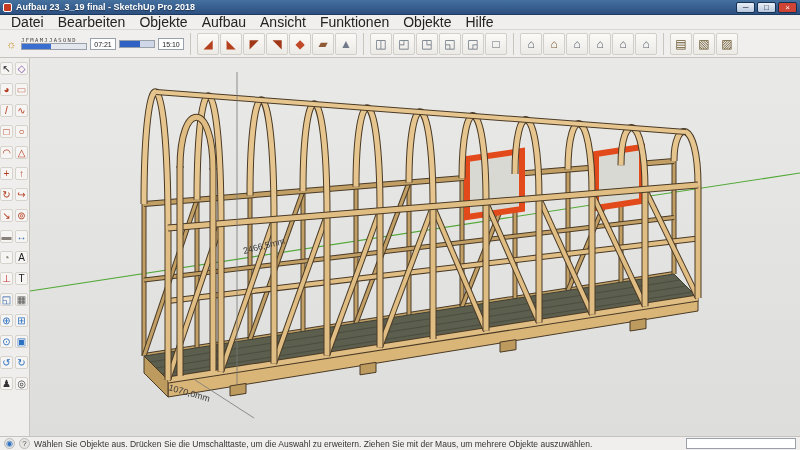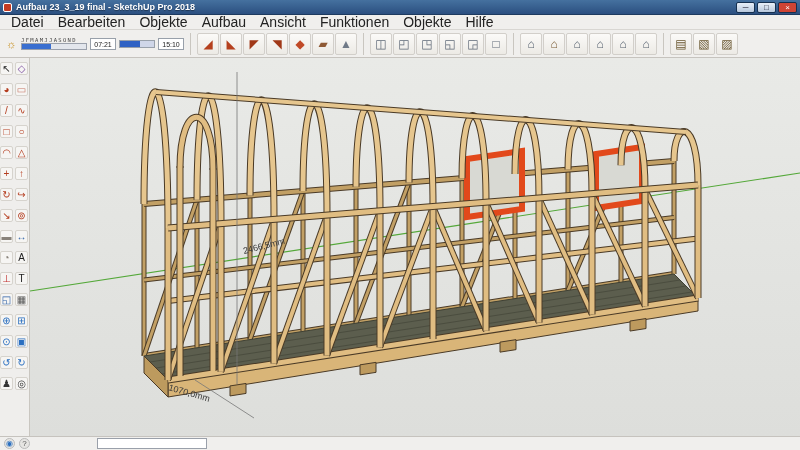--- a/index.html
+++ b/index.html
@@ -423,17 +423,18 @@
           <text class="dim" transform="translate(214,196) rotate(-14)">2466,5mm</text>
           <text class="dim" transform="translate(138,332) rotate(16)">1070,0mm</text>
         </g>
       </svg>
     </div>
   </div>
 
   <div class="statusbar">
     <span class="sb-icon geo">◉</span>
     <span class="sb-icon help">?</span>
+    <span class="hint">Wählen Sie Objekte aus. Drücken Sie die Umschalttaste, um die Auswahl zu erweitern. Ziehen Sie mit der Maus, um mehrere Objekte auszuwählen.</span>
     <span class="mlabel">Maßangaben</span>
     <input class="mbox" value="" style="">
   </div>
 
 </div>
 
 </body></html>

